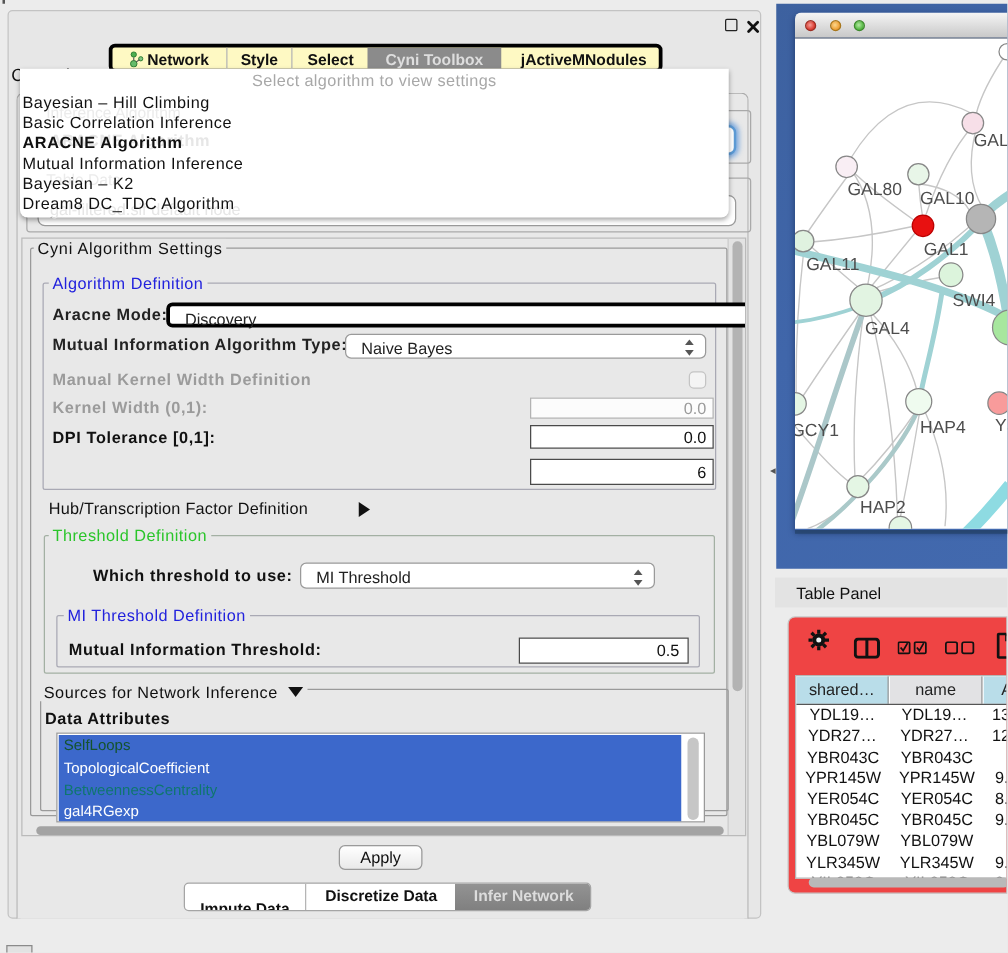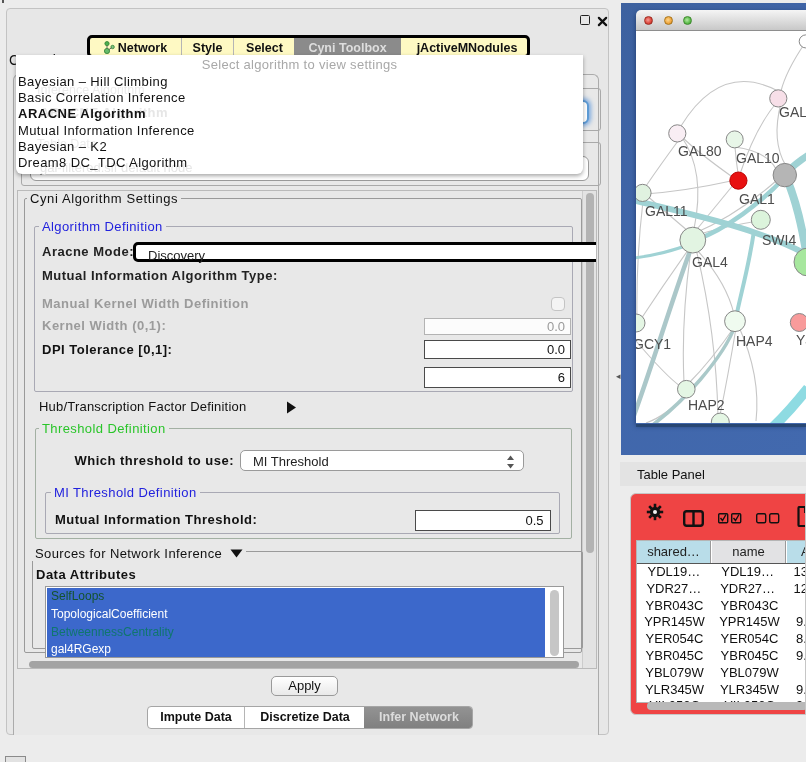--- a/index.html
+++ b/index.html
@@ -51,20 +51,27 @@
     <div class="abs b" style="left:24px; top:52.5px; font-size:13px; color:#222;">Aracne Mode:</div>
     <div class="abs" style="left:115px; top:51px; width:484px; height:20px; background:#fff; border:3px solid #000000; border-radius:5px;">
       <div class="abs" style="left:12px; top:2.5px; font-size:13px; color:#222;">Discovery</div>
       <svg class="abs" style="right:8px; top:3px;" width="9" height="14" viewBox="0 0 9 14">
           <path d="M4.5 0.5 L8 5 L1 5 Z" fill="#555"></path>
           <path d="M4.5 13.5 L8 9 L1 9 Z" fill="#555"></path>
         </svg>
     </div>
 
     <div class="abs b" style="left:24px; top:76.5px; font-size:13px; color:#222;">Mutual Information Algorithm Type:</div>
+    <div class="abs" style="left:258px; top:76px; width:289px; height:20px; background:#fff; border:1px solid #9a9a9a; border-radius:5px;">
+      <div class="abs" style="left:12px; top:2.5px; font-size:13px; color:#222;">Naive Bayes</div>
+      <svg class="abs" style="right:8px; top:3px;" width="9" height="14" viewBox="0 0 9 14">
+          <path d="M4.5 0.5 L8 5 L1 5 Z" fill="#555"></path>
+          <path d="M4.5 13.5 L8 9 L1 9 Z" fill="#555"></path>
+        </svg>
+    </div>
 
     <div class="abs b" style="left:24px; top:104.5px; font-size:13px; color:#9b9b9b;">Manual Kernel Width Definition</div>
     <div class="abs" style="left:533px; top:106px; width:14px; height:14px; background:#f4f4f4; border:1px solid #c4c4c4; border-radius:4px;"></div>
 
     <div class="abs b" style="left:24px; top:127px; font-size:13px; color:#9b9b9b;">Kernel Width (0,1):</div>
     <div class="abs" style="left:406px; top:127px; width:147px; height:16.5px; background:#fcfcfc; border:1px solid #b3b3b3; text-align:right; font-size:13px; color:#9b9b9b; padding:0px 5px 0 0;">0.0</div>
 
     <div class="abs b" style="left:24px; top:150.5px; font-size:13px; color:#111;">DPI Tolerance [0,1]:</div>
     <div class="abs" style="left:406px; top:149px; width:147px; height:19px; background:#fff; border:1.5px solid #4a4a4a; text-align:right; font-size:13px; color:#111; padding:1px 5px 0 0;">0.0</div>
 
@@ -105,21 +112,21 @@
       <div class="abs" style="left:5px; top:20px; font-size:12px; color:#fff;">TopologicalCoefficient</div>
       <div class="abs" style="left:5px; top:38px; font-size:12px; color:#0f766e;">BetweennessCentrality</div>
       <div class="abs" style="left:5px; top:55px; font-size:12px; color:#fff;">gal4RGexp</div>
       <div class="abs" style="left:504px; top:3px; width:9px; height:66px; background:#c6c6c6; border-radius:4.5px;"></div>
     </div>
   </div>
 
   <div class="abs" style="left:264px; top:667px; width:67px; height:20px; background:linear-gradient(#ffffff,#e9e9e9); border:1px solid #9a9a9a; border-radius:5px; text-align:center; font-size:13px; color:#111; padding-top:1px;">Apply</div>
 
   <div class="abs" style="left:140px; top:697px; width:326px; height:23px; background:#fff; border:1px solid #a5a5a5; border-radius:4px; overflow:hidden;">
-    <div class="abs" style="left:0; top:0; width:97px; height:23px; border-right:1px solid #b5b5b5; text-align:center; padding-top:3px; font-size:12.5px; font-weight:600; color:#111;">Impute Data</div>
+    <div class="abs" style="left:0; top:0; width:97px; height:23px; border-right:1px solid #b5b5b5; text-align:center; padding-top:13px; font-size:12.5px; font-weight:600; color:#111;">Impute Data</div>
     <div class="abs" style="left:98px; top:0; width:118px; height:23px; text-align:center; padding-top:3px; font-size:12.5px; font-weight:600; color:#111;">Discretize Data</div>
     <div class="abs" style="left:216px; top:0; width:110px; height:23px; background:linear-gradient(#939393,#7e7e7e); text-align:center; padding-top:3px; font-size:12.5px; font-weight:600; color:#dcdcdc;">Infer Network</div>
   </div>
 </div>
 
 <div class="abs" style="left:87px; top:34.5px; width:443px; height:23px; background:#fef9c3; border:3px solid #000000; border-radius:5px; overflow:hidden;">
   <div class="abs" style="left:0; top:0; width:92px; height:23px; border-right:1px solid #b5b5b5; text-align:center; padding-top:3px; font-size:12.5px; font-weight:600; color:#111;"><svg style="vertical-align:-2px; margin-right:3px;" width="11" height="13" viewBox="0 0 11 13">
         <circle cx="3" cy="2.6" r="2.1" fill="#4caf50" stroke="#2e7d32" stroke-width="0.8"></circle>
         <circle cx="3" cy="10" r="2.6" fill="#66bb6a" stroke="#2e7d32" stroke-width="0.8"></circle>
         <circle cx="8.6" cy="6" r="1.7" fill="#81c784" stroke="#2e7d32" stroke-width="0.8"></circle>

